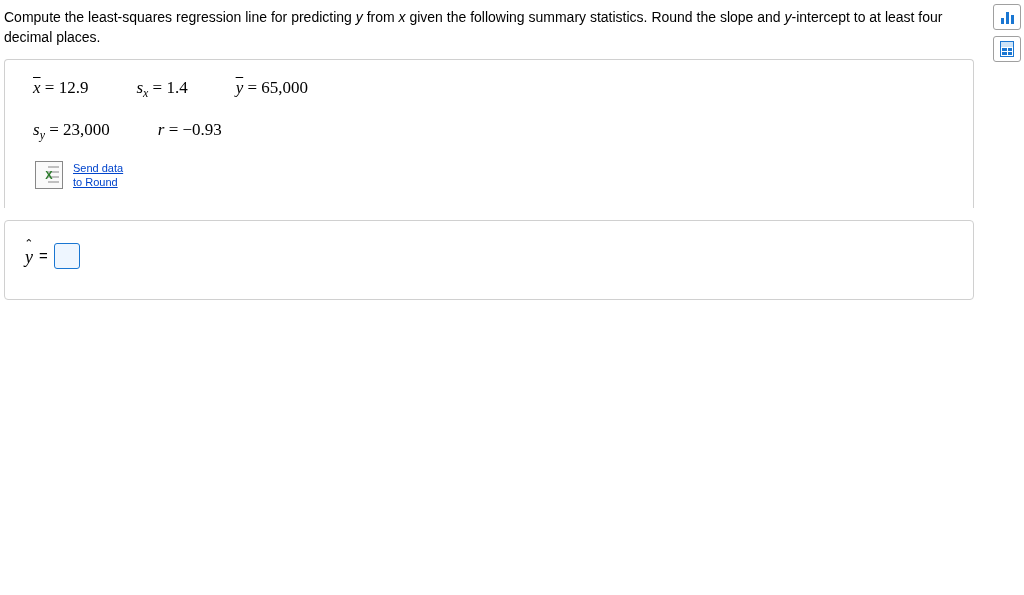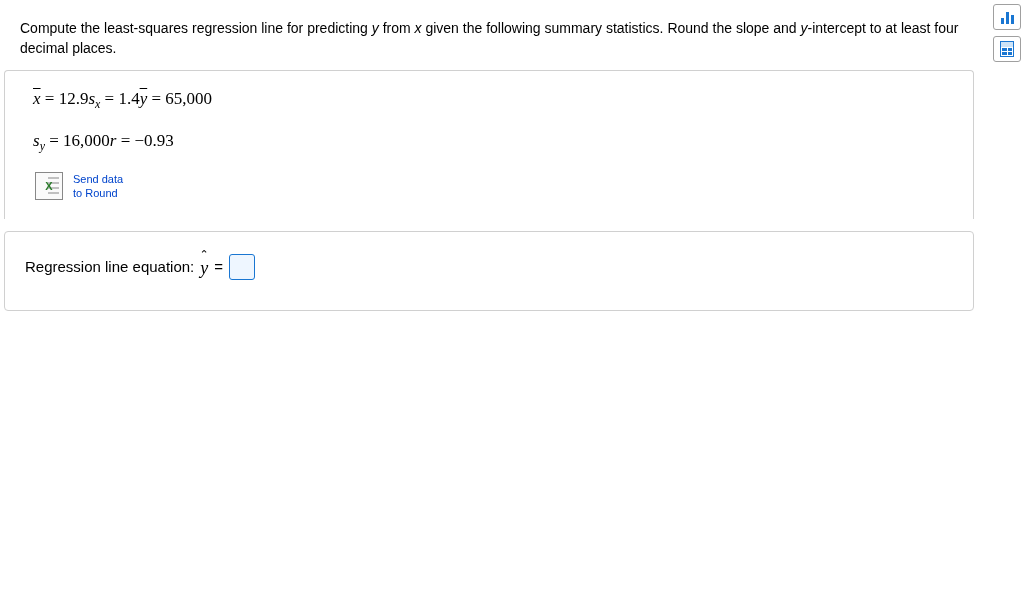--- a/index.html
+++ b/index.html
@@ -16,37 +16,37 @@
   }
   .main-wrap {
     display: flex;
     width: 100%;
   }
   .content {
     flex: 1;
     padding: 0;
   }
   .question-text {
-    padding: 19px 10px 8px 4px;
+    padding: 8px 10px 8px 4px;
     line-height: 1.4;
-    margin-left: 16px;
   }
   .question-text .ital { font-style: italic; }
   .stats-box {
     border: 1px solid #d0d0d0;
     border-radius: 4px;
     margin: 4px 4px 0 4px;
     padding: 18px 28px 8px 28px;
     max-width: 970px;
     border-bottom: none;
     border-bottom-left-radius: 0;
     border-bottom-right-radius: 0;
   }
   .stat-row {
     display: flex;
+    gap: 48px;
     margin-bottom: 18px;
     font-family: 'Times New Roman', serif;
     font-size: 17px;
   }
   .stat-item { white-space: nowrap; }
   .overline {
     text-decoration: overline;
     font-style: italic;
   }
   .ital-s { font-style: italic; }
@@ -74,20 +74,21 @@
   }
   .excel-icon::after {
     content:"";
     position:absolute;
     left:12px; top:4px; bottom:4px; right:3px;
     background: repeating-linear-gradient(#c0c0c0 0 2px, #fafafa 2px 5px);
   }
   .excel-icon span { position:relative; z-index:1; }
   .send-link {
     color: #0044cc;
+    text-decoration: underline;
     font-size: 11px;
     line-height: 1.3;
     cursor: pointer;
   }
   .answer-box {
     border: 1px solid #d0d0d0;
     border-radius: 4px;
     margin: 12px 4px 0 4px;
     padding: 22px 20px 30px 20px;
     max-width: 970px;
@@ -173,41 +174,40 @@
         </div>
         <div class="stat-item">
           <span class="ital-s">s</span><sub>x</sub><span> = 1.4</span>
         </div>
         <div class="stat-item">
           <span class="overline">y</span><span> = 65,000</span>
         </div>
       </div>
       <div class="stat-row">
         <div class="stat-item">
-          <span class="ital-s">s</span><sub>y</sub><span> = 16,000</span>
+          <span class="ital-s">s</span><sub>y</sub><span> = 23,000</span>
         </div>
         <div class="stat-item">
           <span class="ital-s">r</span><span> = −0.93</span>
         </div>
       </div>
 
       <div class="send-row">
         <div class="excel-icon">
             <span>X</span>
           </div>
         <div class="send-link">
           <div>Send data</div>
           <div>to Round</div>
         </div>
       </div>
     </div>
 
     <div class="answer-box">
       <div class="equation-row">
-        <span>Regression line equation: </span>
         <span class="yhat">
           <span class="caret">⌃</span>
           <span>y</span>
         </span>
         <span> = </span>
         <div class="answer-input"></div>
       </div>
     </div>
 
   </div>

